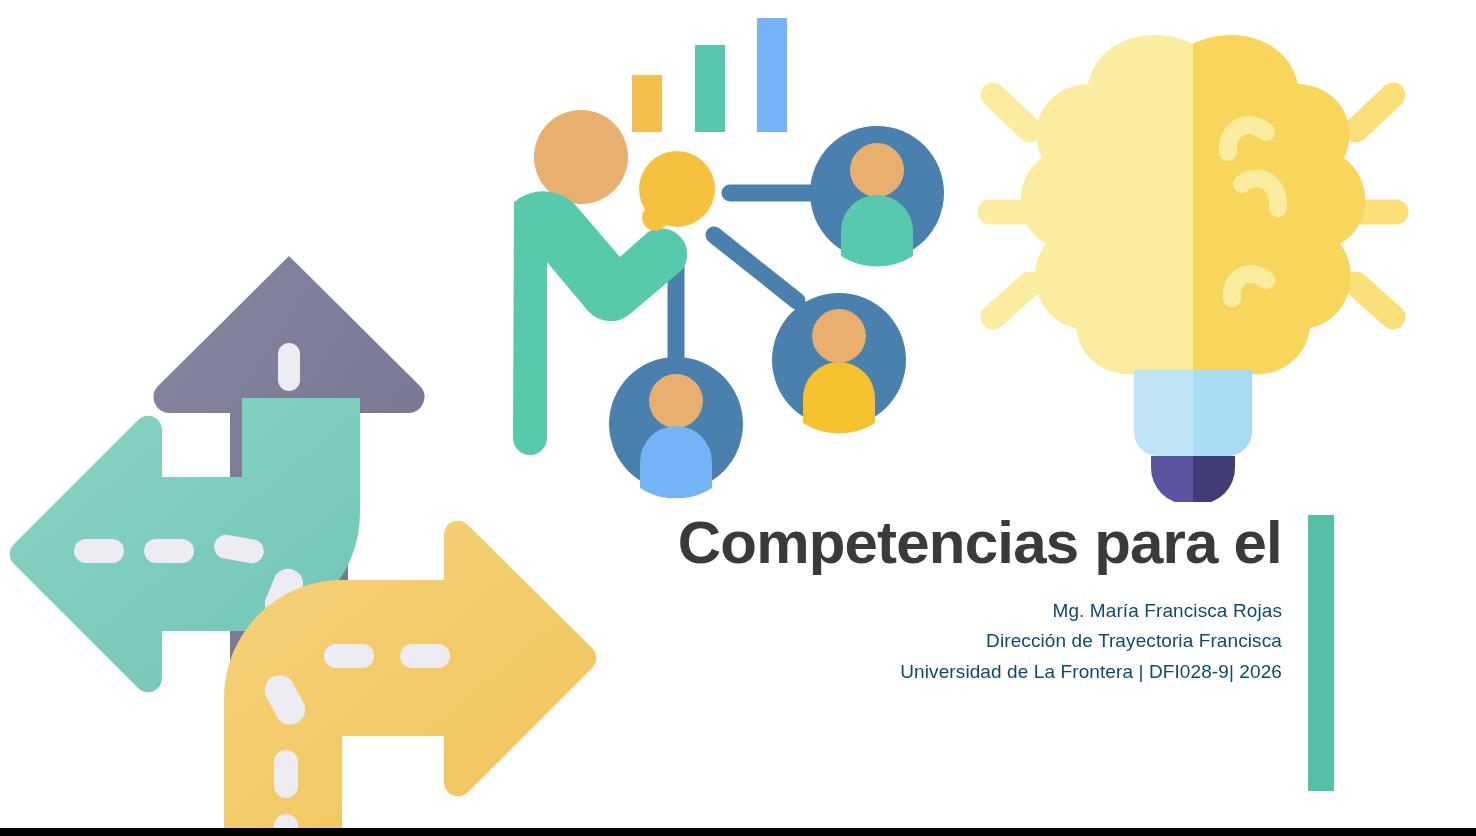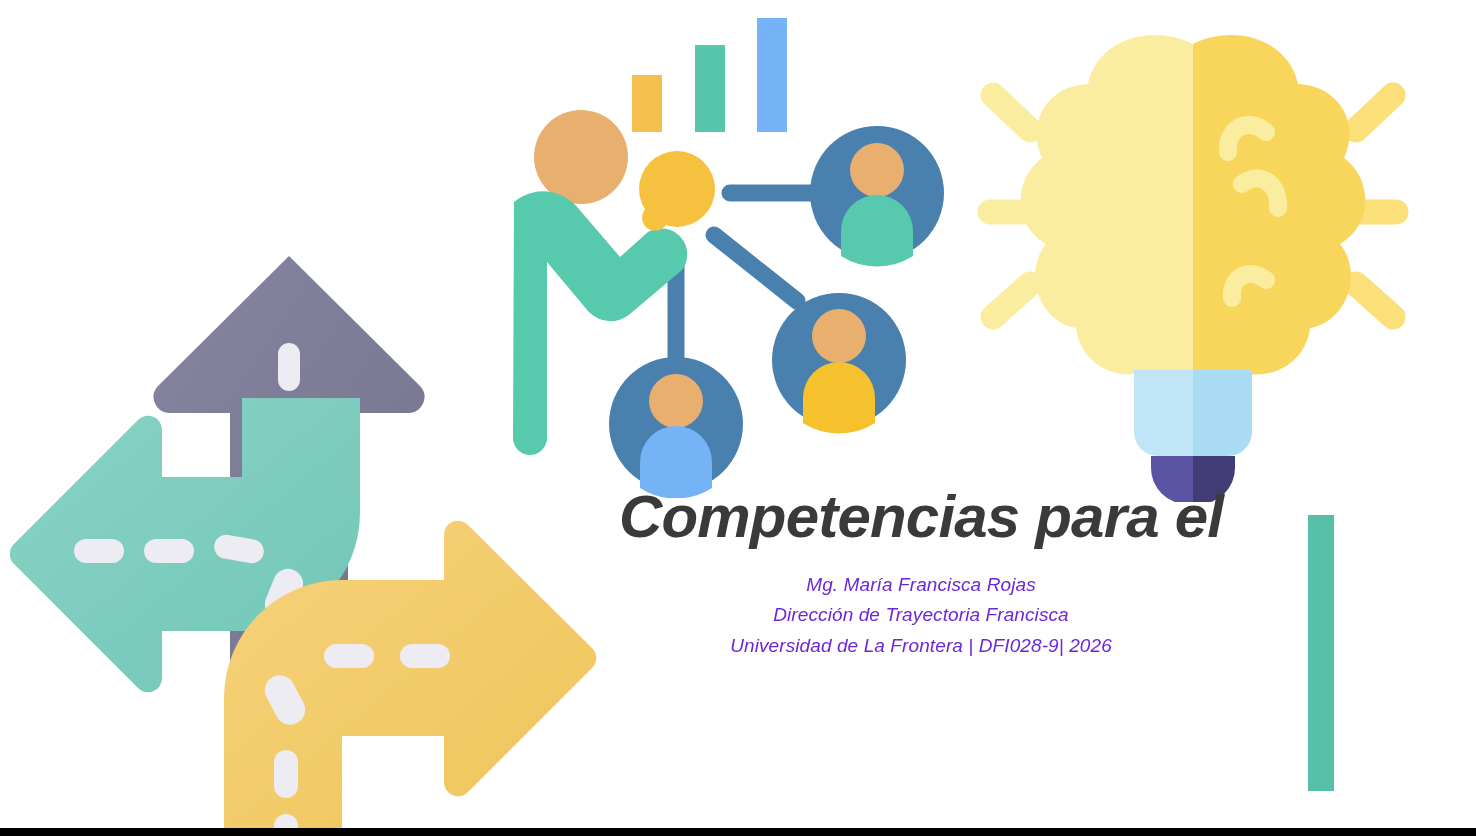--- a/index.html
+++ b/index.html
@@ -23,39 +23,38 @@
     pointer-events: none;
   }
   #roads-art   { left: -8px;  top: 248px;  width: 610px; height: 590px; }
   #network-art { left: 452px; top: 18px;   width: 500px; height: 480px; }
   #bulb-art    { left: 948px; top: 12px;   width: 490px; height: 490px; }
 
   
   #text-block {
     position: absolute;
     left: 560px;
-    top: 482px;
+    top: 508px;
     width: 722px;
-    text-align: center;
-    font-style: italic;
+    text-align: right;
   }
   #slide-title {
     margin: 0;
     color: #3a3a3a;
     font-size: 60px;
     font-weight: 700;
     line-height: 1.16;
     letter-spacing: -0.8px;
     font-family: "Liberation Sans", sans-serif;
   }
   .subtitle-group {
     margin-top: 18px;
   }
   .subtitle-line {
-    color: #6d28d9;
+    color: #0c4a6e;
     font-size: 19px;
     line-height: 1.62;
     font-weight: 400;
     letter-spacing: 0.1px;
   }
 
   
   #accent-bar {
     position: absolute;
     left: 1308px;

